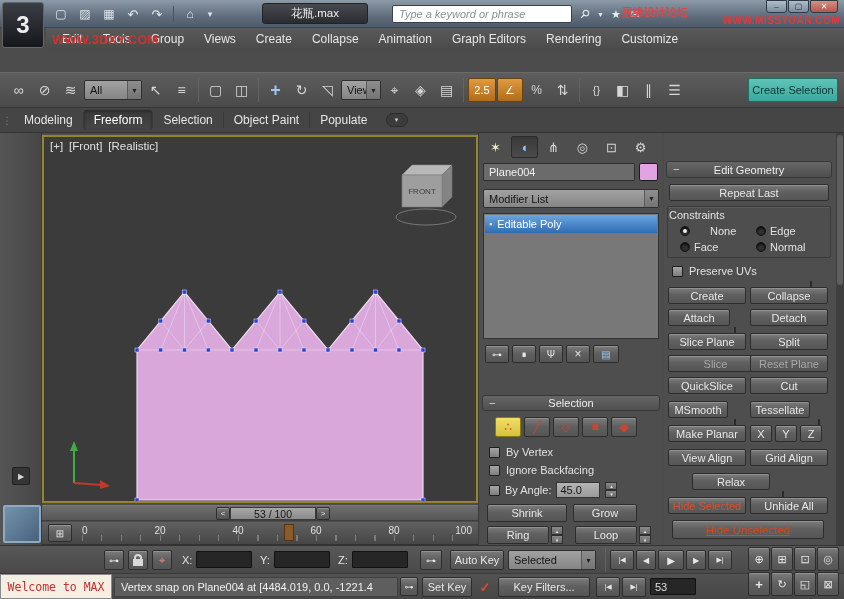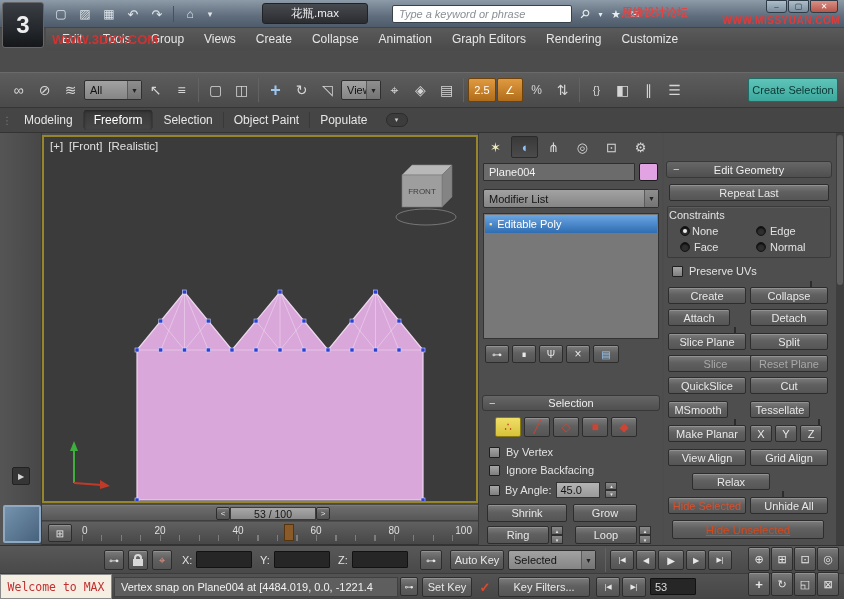--- a/index.html
+++ b/index.html
@@ -314,21 +314,21 @@
   </div>
 
   <div class="abs" style="left:664px;top:133px;width:172px;height:412px;background:#4e4e4e;">
     <div class="abs rollout" style="left:2px;top:28px;width:166px;height:17px;">
       <span class="minus">−</span>
       <span>Edit Geometry</span>
     </div>
     <span class="abs btn" style="left:5px;top:51px;width:160px;height:17px;">Repeat Last</span>
     <div class="abs" style="left:3px;top:73px;width:164px;height:52px;border:1px solid #3a3a3a;border-radius:2px;box-shadow:inset 0 1px 0 rgba(255,255,255,.08);">
       <span class="abs lbl" style="left:1px;top:2px;">Constraints</span>
-      <div class="abs flex" style="left:12px;top:18px;gap:2px;">
+      <div class="abs flex" style="left:12px;top:18px;gap:20px;">
         <span class="radio sel"></span>
         <span class="lbl">None</span>
       </div>
       <div class="abs flex" style="left:88px;top:18px;gap:4px;">
         <span class="radio"></span>
         <span class="lbl">Edge</span>
       </div>
       <div class="abs flex" style="left:12px;top:34px;gap:4px;">
         <span class="radio"></span>
         <span class="lbl">Face</span>

